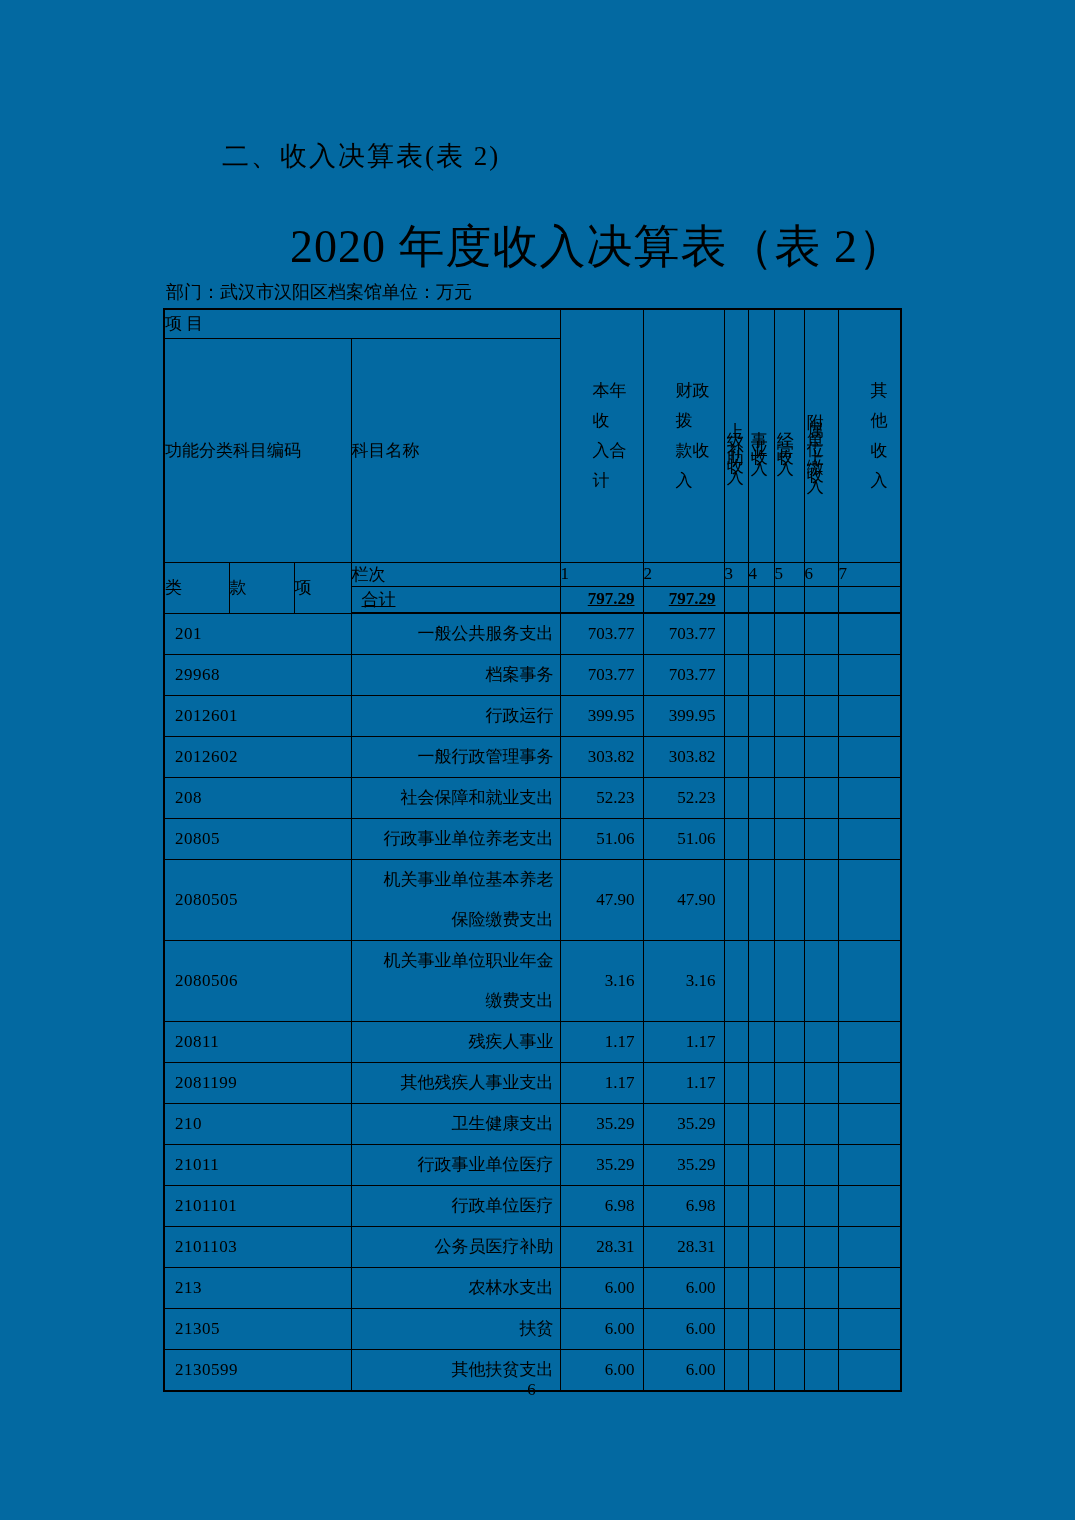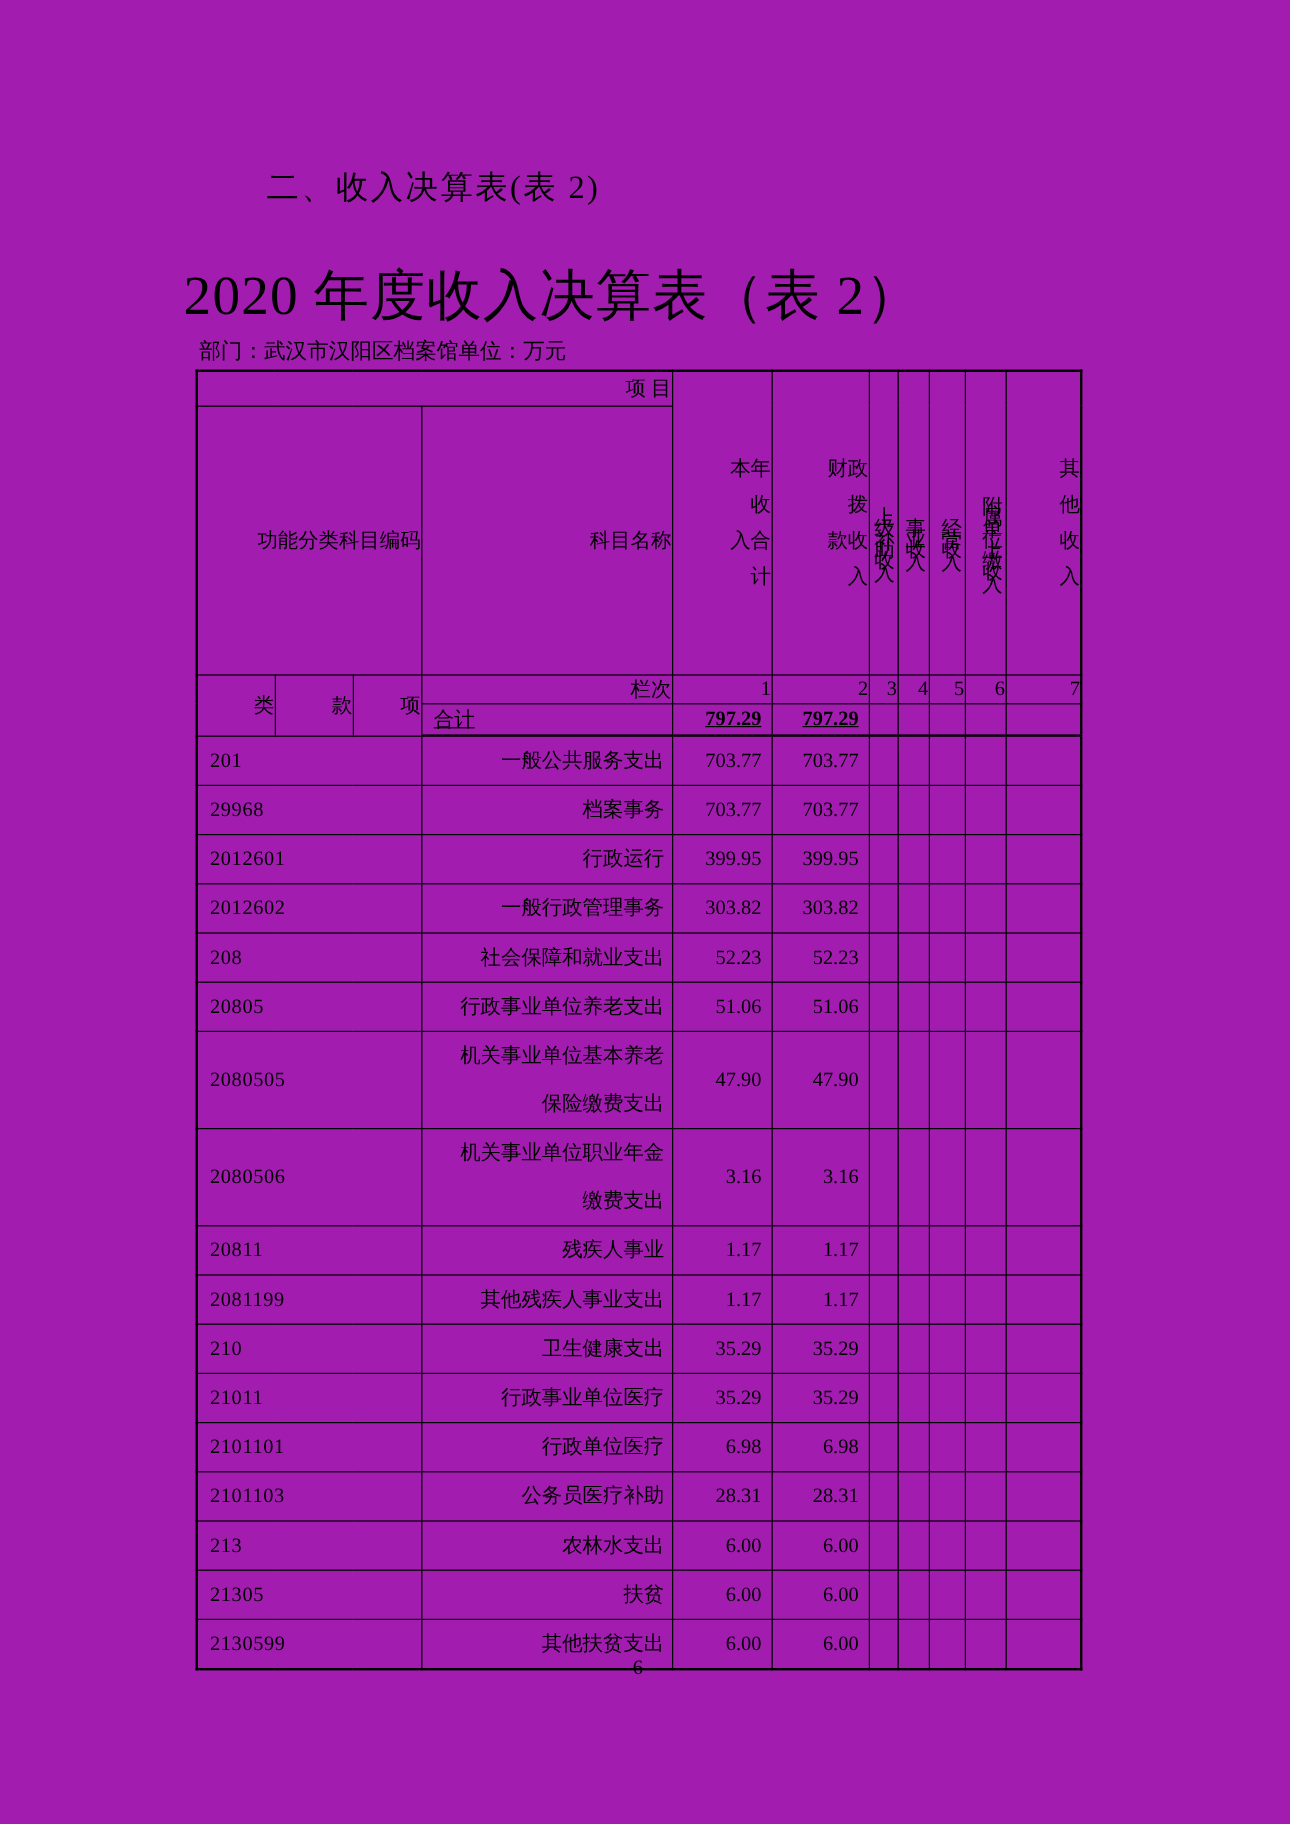--- a/index.html
+++ b/index.html
@@ -3,29 +3,29 @@
 <meta charset="utf-8">
 <style>
   * { margin: 0; padding: 0; box-sizing: border-box; }
   html, body { background: #ffffff; }
   body {
     width: 1075px; height: 1520px;
     position: relative;
     font-family: "Liberation Serif", "DejaVu Serif", serif;
     color: #000;
   }
-  .page { position: absolute; inset: 0; background: #a21caf; }
+  .page { position: absolute; inset: 0; background: #0369a1; }
 
   .section-heading {
     position: absolute; left: 222px; top: 138px;
     font-size: 27px; letter-spacing: 2px; white-space: nowrap;
   }
   .doc-title {
-    position: absolute; left: 153px; top: 216px; width: 737px;
-    text-align: left; font-size: 46px; letter-spacing: 1px; white-space: nowrap;
+    position: absolute; left: 168px; top: 216px; width: 737px;
+    text-align: right; font-size: 46px; letter-spacing: 1px; white-space: nowrap;
   }
   .meta-line {
     position: absolute; left: 166px; top: 280px; width: 734px;
     display: flex; justify-content: flex-start;
     font-size: 18px;
   }
 
   table.fin {
     position: absolute; left: 163px; top: 308px;
     border-collapse: collapse; table-layout: fixed;
@@ -39,21 +39,21 @@
     overflow: hidden;
   }
   tr.r-project   { height: 29px; }
   tr.r-bighead   { height: 224px; }
   tr.r-lanci     { height: 24px; }
   tr.r-total     { height: 27px; text-decoration: underline; }
   tr.r-data      { height: 40px; }
   tr.r-data.tall { height: 80px; }
   tr.r-total td  { border-bottom-width: 2px; }
 
-  td.center { text-align: right; }
+  td.center { text-align: left; }
   td.code   { text-align: left; padding-left: 10px; letter-spacing: 0.5px; }
   td.name   { text-align: right; padding: 0 6px 0 10px; word-break: break-all; line-height: 40px; }
   td.name.indent { text-indent: 9px; }
   td.num    { text-align: right; padding-right: 8px; }
   td.bold   { font-weight: bold; }
   td.label-left { text-align: left; padding-left: 10px; }
 
   .vtext {
     display: inline-block;
     writing-mode: vertical-rl;

